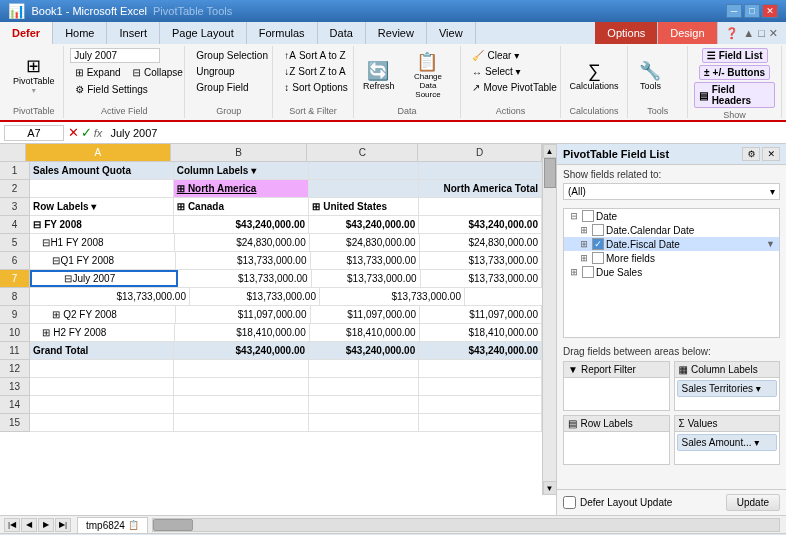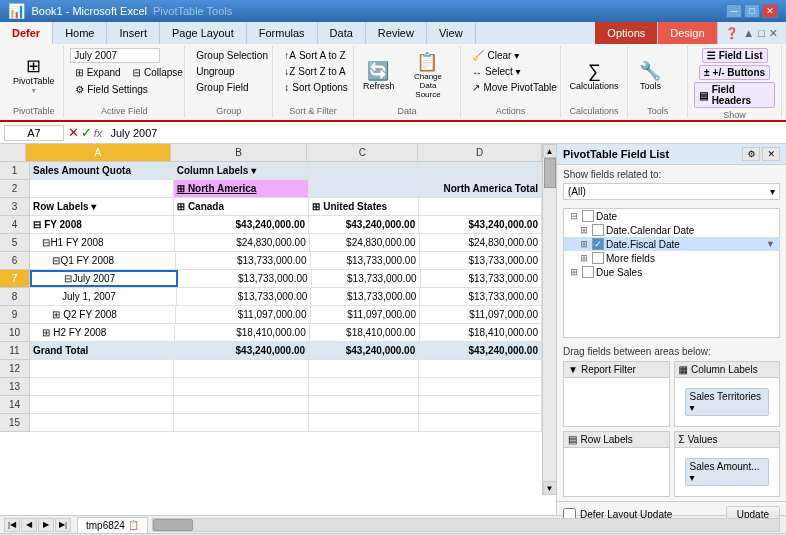--- a/index.html
+++ b/index.html
@@ -72,21 +72,21 @@
     .tree-checkbox { width: 12px; height: 12px; border: 1px solid #999; display: inline-flex; align-items: center; justify-content: center; background: white; font-size: 9px; }
     .tree-checkbox.checked { background: #4a90d9; color: white; }
     .tree-label { font-size: 10px; }
     .tree-indent1 { padding-left: 14px; }
 
     .drag-area { padding: 4px 6px; flex: 1; }
     .drag-label { font-size: 10px; color: #333; margin-bottom: 4px; }
     .drag-grid { display: grid; grid-template-columns: 1fr 1fr; gap: 4px; }
     .drag-zone { border: 1px solid #ccc; background: white; min-height: 50px; }
     .drag-zone-header { background: #e8e8e8; padding: 2px 4px; font-size: 10px; display: flex; align-items: center; gap: 3px; border-bottom: 1px solid #ccc; }
-    .drag-zone-item { display: flex; align-items: center; justify-content: space-between; padding: 2px 4px; background: #dce6f1; border: 1px solid #b8cce4; margin: 10px; font-size: 10px; cursor: pointer; border-radius: 2px; }
+    .drag-zone-item { display: flex; align-items: center; justify-content: space-between; padding: 2px 4px; background: #dce6f1; border: 1px solid #b8cce4; margin: 2px; font-size: 10px; cursor: pointer; border-radius: 2px; }
 
     
     .defer-area { padding: 4px 6px; border-top: 1px solid #ccc; display: flex; align-items: center; justify-content: space-between; }
     .defer-checkbox-label { display: flex; align-items: center; gap: 4px; font-size: 10px; }
     .update-btn { padding: 2px 10px; border: 1px solid #ccc; background: linear-gradient(to bottom, #f5f5f5, #e0e0e0); cursor: pointer; font-size: 10px; border-radius: 2px; }
 
     
     .status-bar { background: #dde8f5; border-top: 1px solid #ccc; height: 20px; display: flex; align-items: center; justify-content: space-between; padding: 0 6px; font-size: 10px; }
 
     
@@ -367,21 +367,20 @@
         </div>
 
         <div class="cell-row">
           <div class="cell indent3" style="width:170px;border:2px solid #1a6ad0;">⊟July 2007</div>
           <div class="cell right" style="width:160px;">$13,733,000.00</div>
           <div class="cell right" style="width:130px;">$13,733,000.00</div>
           <div class="cell right" style="width:145px;">$13,733,000.00</div>
         </div>
 
         <div class="cell-row">
-          <div class="cell indent3" style="width:170px;">July 1, 2007</div>
           <div class="cell right" style="width:160px;">$13,733,000.00</div>
           <div class="cell right" style="width:130px;">$13,733,000.00</div>
           <div class="cell right" style="width:145px;">$13,733,000.00</div>
         </div>
 
         <div class="cell-row">
           <div class="cell indent2" style="width:170px;">⊞ Q2 FY 2008</div>
           <div class="cell right" style="width:160px;">$11,097,000.00</div>
           <div class="cell right" style="width:130px;">$11,097,000.00</div>
           <div class="cell right" style="width:145px;">$11,097,000.00</div>

